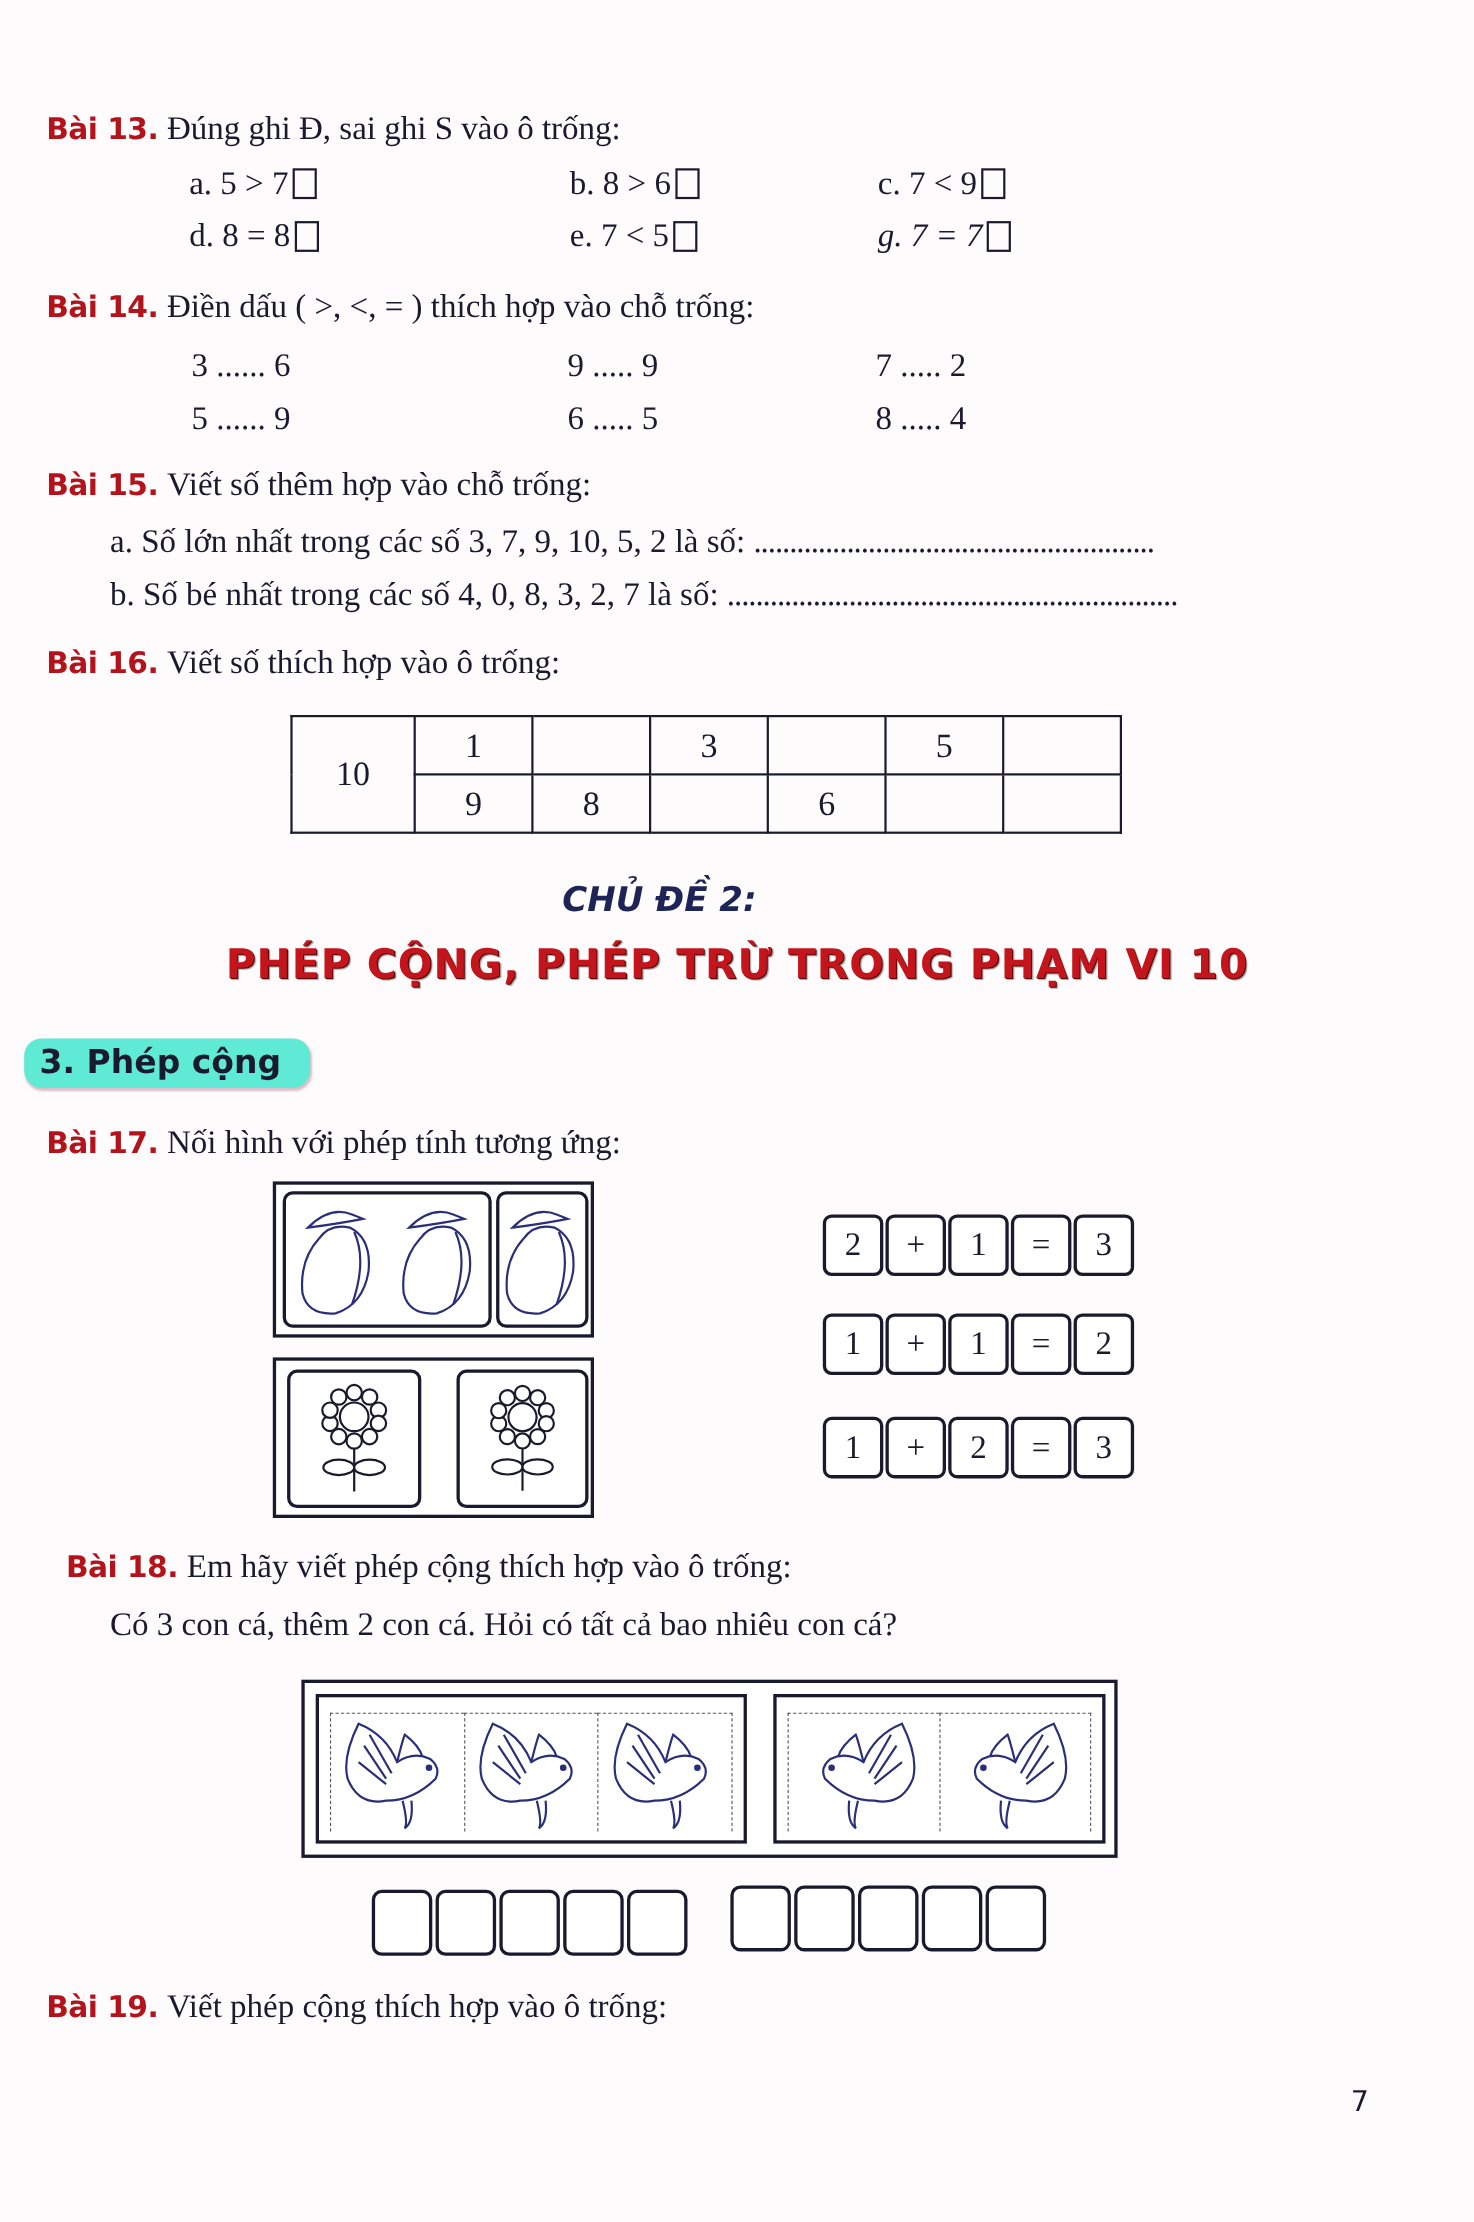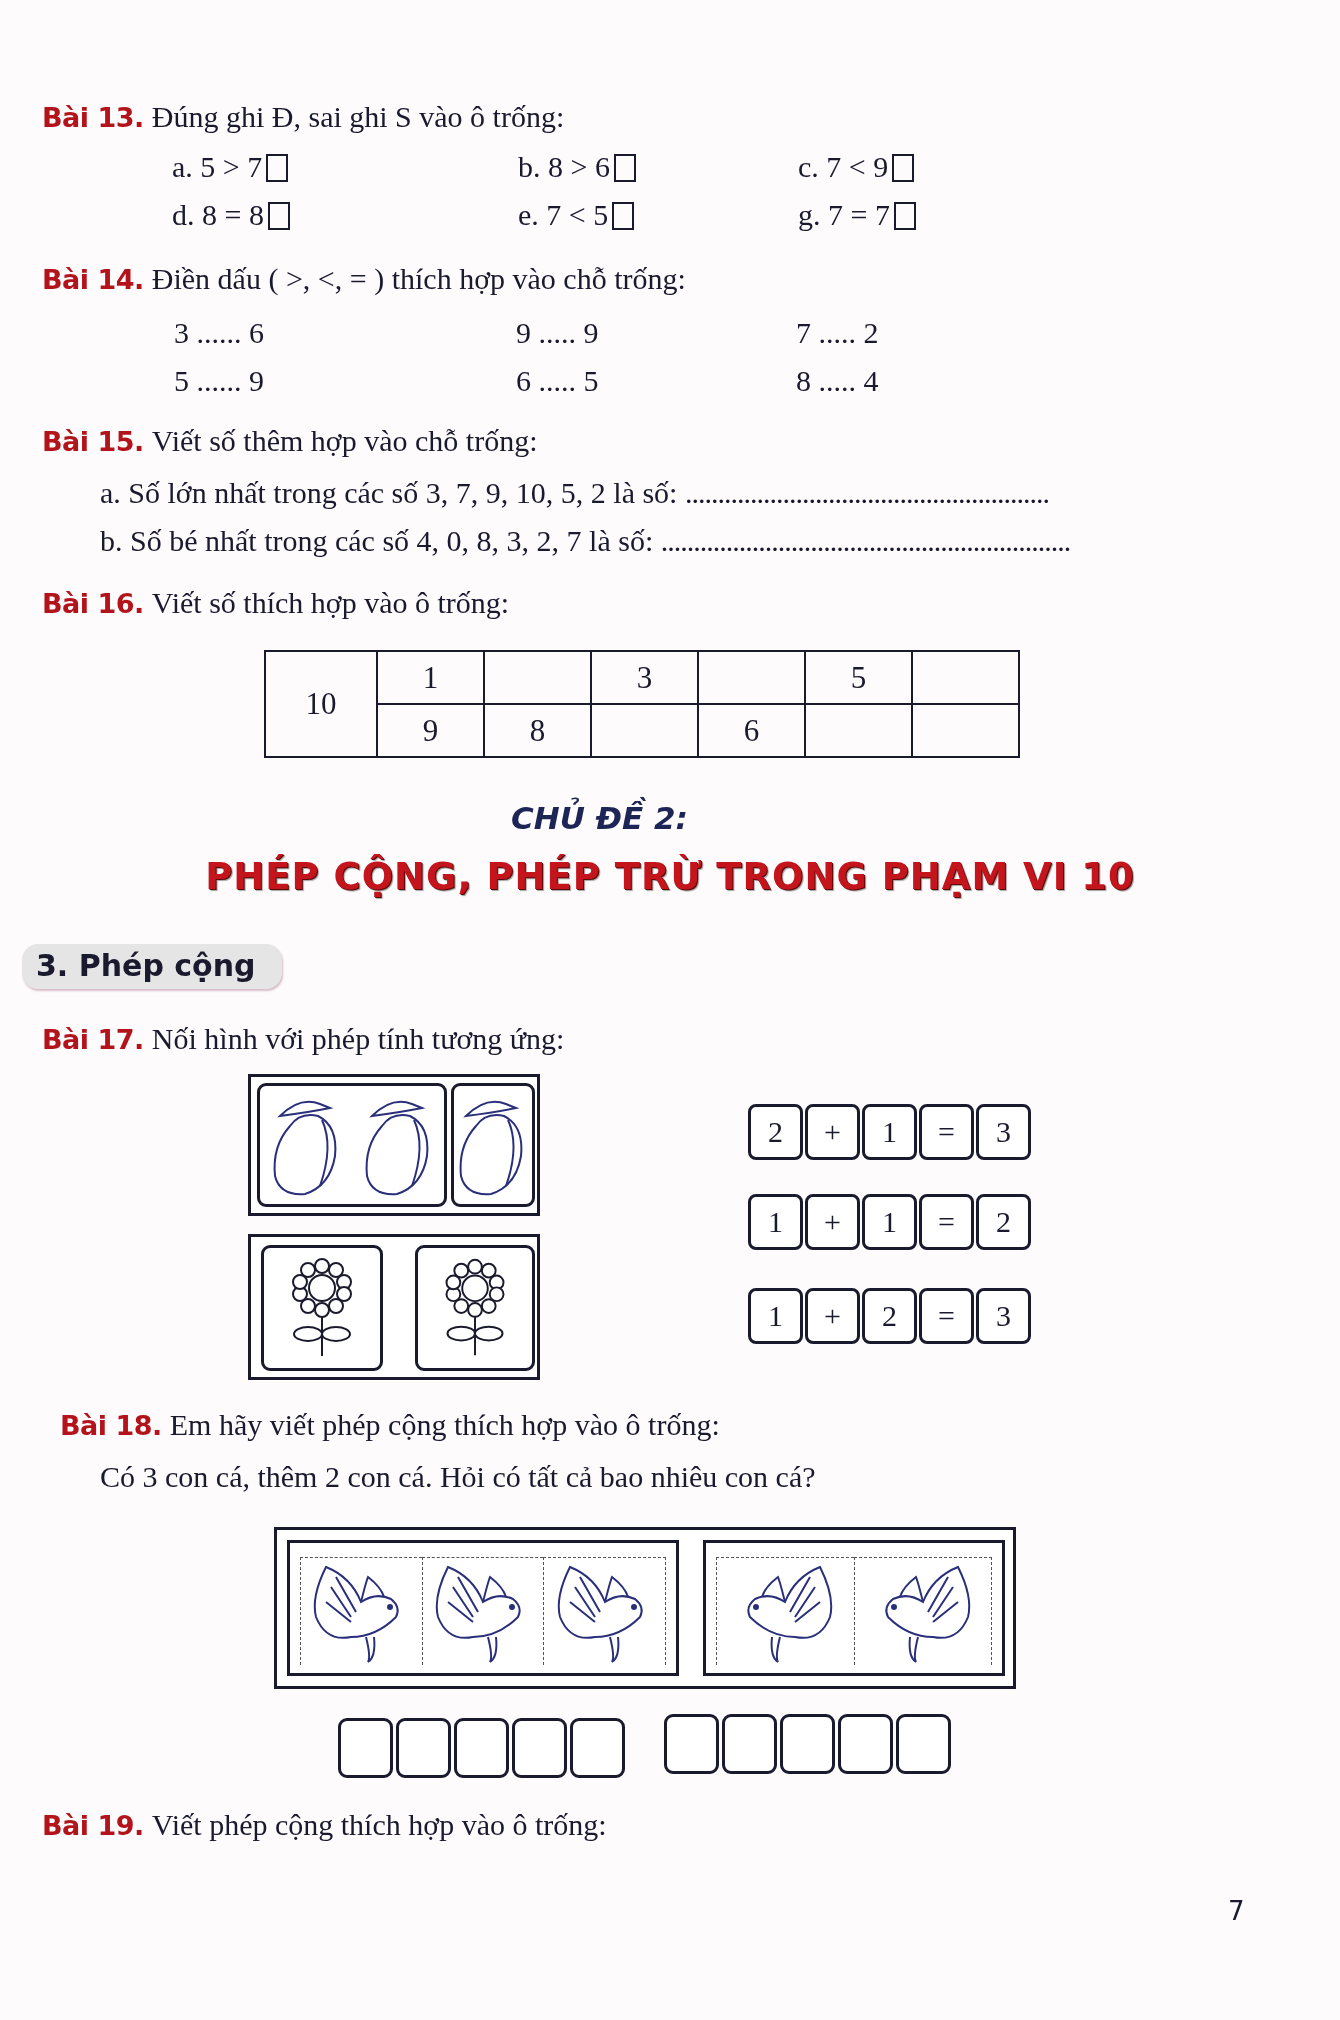--- a/index.html
+++ b/index.html
@@ -11,21 +11,21 @@
   .line{font-size:30px;white-space:nowrap;}
   .box{display:inline-block;width:22px;height:28px;border:2.5px solid #1a1a2e;vertical-align:-5px;margin-left:4px;box-sizing:border-box;}
   table.seq{border-collapse:collapse;position:absolute;left:264px;top:650px;}
   table.seq td{border:2.5px solid #1a1a2e;width:105px;height:50px;text-align:center;font-size:31px;padding:0;}
   table.seq td.big{width:110px;height:104px;text-align:center;}
   .chude{left:0;width:1199px;text-align:center;font-family:"DejaVu Sans",sans-serif;font-weight:bold;font-style:italic;
          color:#1d2456;font-size:31px;top:800px;}
   .title{left:0;width:1340px;text-align:center;font-family:"DejaVu Sans",sans-serif;font-weight:bold;
          color:#c4141c;font-size:37px;top:855px;letter-spacing:1px;
          text-shadow:1px 1px 0 #5a0a0a,2px 2px 1px rgba(0,0,0,0.35);}
-  .pill{left:22px;top:944px;background:#e5e5e5;border-radius:16px;padding:4px 26px 6px 14px;
+  .pill{left:22px;top:944px;background:#5eead4;border-radius:16px;padding:4px 26px 6px 14px;
         font-family:"DejaVu Sans",sans-serif;font-weight:bold;font-size:30px;color:#1a1a2e;
         box-shadow:1px 2px 2px rgba(150,80,110,0.35);}
   .frame{border:3px solid #1a1a2e;box-sizing:border-box;background:#fff;}
   .card{border:3px solid #1a1a2e;border-radius:9px;box-sizing:border-box;background:#fff;}
   .eq{display:flex;gap:2px;}
   .eq .c{width:55px;height:56px;border:3px solid #1a1a2e;border-radius:8px;box-sizing:border-box;
          display:flex;align-items:center;justify-content:center;font-size:30px;background:#fff;}
   .blank{width:55px;height:60px;border:3px solid #1a1a2e;border-radius:9px;box-sizing:border-box;background:#fff;}
   .dashcell{border-left:1.5px dashed #555;border-top:1.5px dashed #555;box-sizing:border-box;height:100%;
             display:flex;align-items:center;justify-content:center;}
@@ -34,21 +34,21 @@
 <body>
 
 <div class="abs line" style="left:42px;top:100px;">
   <span class="bai">Bài 13.</span><span>Đúng ghi Đ, sai ghi S vào ô trống:</span>
 </div>
 <div class="abs line" style="left:172px;top:150px;"><span>a. 5 &gt; 7</span><span class="box"></span></div>
 <div class="abs line" style="left:518px;top:150px;"><span>b. 8 &gt; 6</span><span class="box"></span></div>
 <div class="abs line" style="left:798px;top:150px;"><span>c. 7 &lt; 9</span><span class="box"></span></div>
 <div class="abs line" style="left:172px;top:198px;"><span>d. 8 = 8</span><span class="box"></span></div>
 <div class="abs line" style="left:518px;top:198px;"><span>e. 7 &lt; 5</span><span class="box"></span></div>
-<div class="abs line" style="left:798px;top:198px;"><span>g. 7 = 7</span><span class="box"></span></div>
+<div class="abs line" style="left:798px;top:198px;font-style:italic;"><span>g. 7 = 7</span><span class="box"></span></div>
 
 <div class="abs line" style="left:42px;top:262px;">
   <span class="bai">Bài 14.</span><span>Điền dấu ( &gt;, &lt;, = ) thích hợp vào chỗ trống:</span>
 </div>
 <div class="abs line" style="left:174px;top:316px;">3 ...... 6</div>
 <div class="abs line" style="left:516px;top:316px;">9 ..... 9</div>
 <div class="abs line" style="left:796px;top:316px;">7 ..... 2</div>
 <div class="abs line" style="left:174px;top:364px;text-align:center;">5 ...... 9</div>
 <div class="abs line" style="left:516px;top:364px;">6 ..... 5</div>
 <div class="abs line" style="left:796px;top:364px;">8 ..... 4</div>

